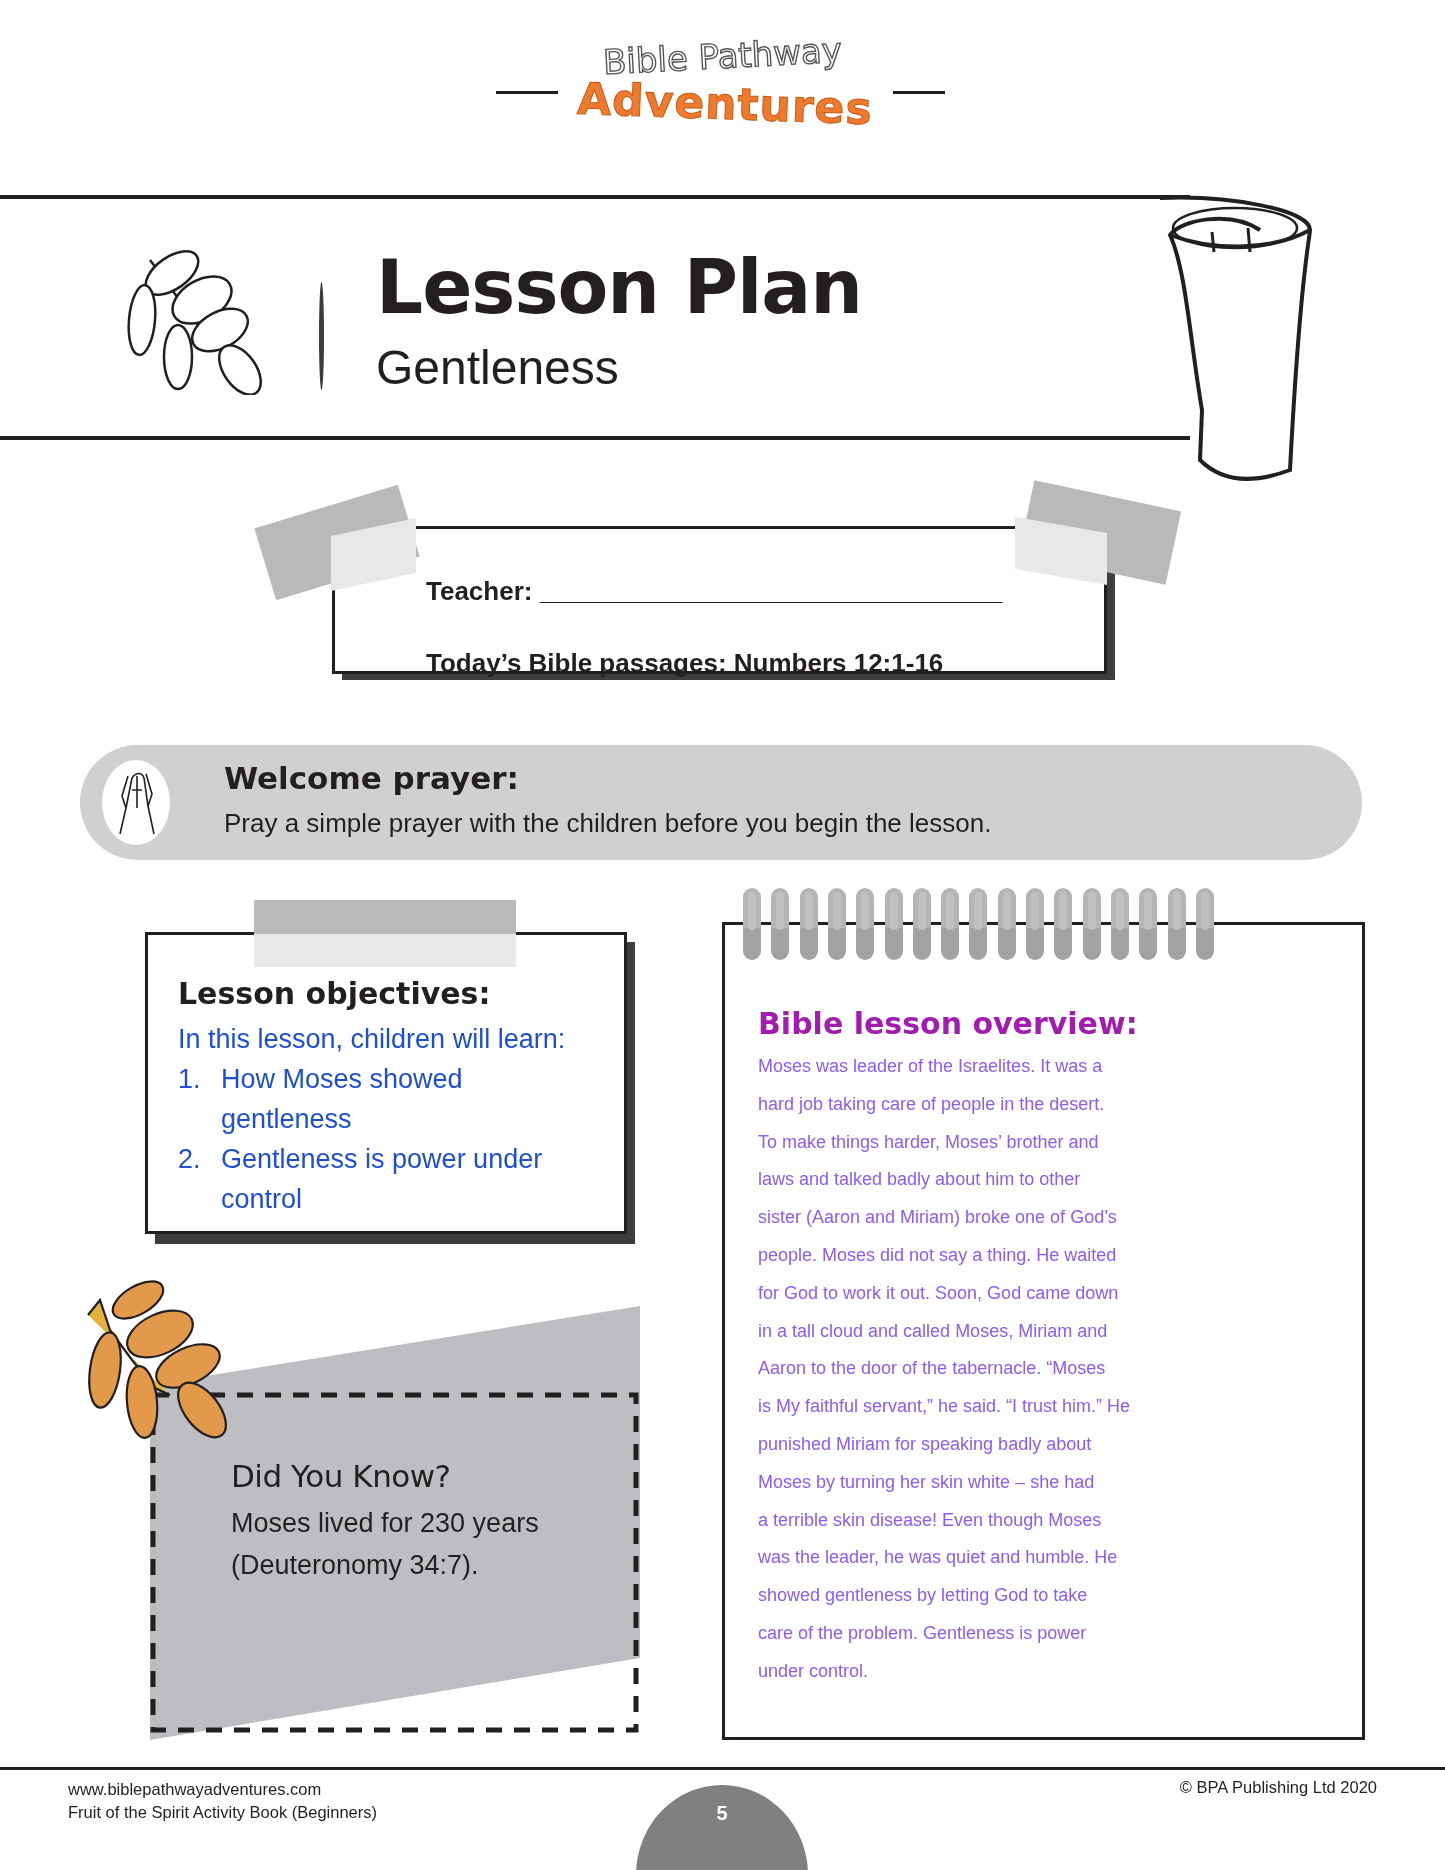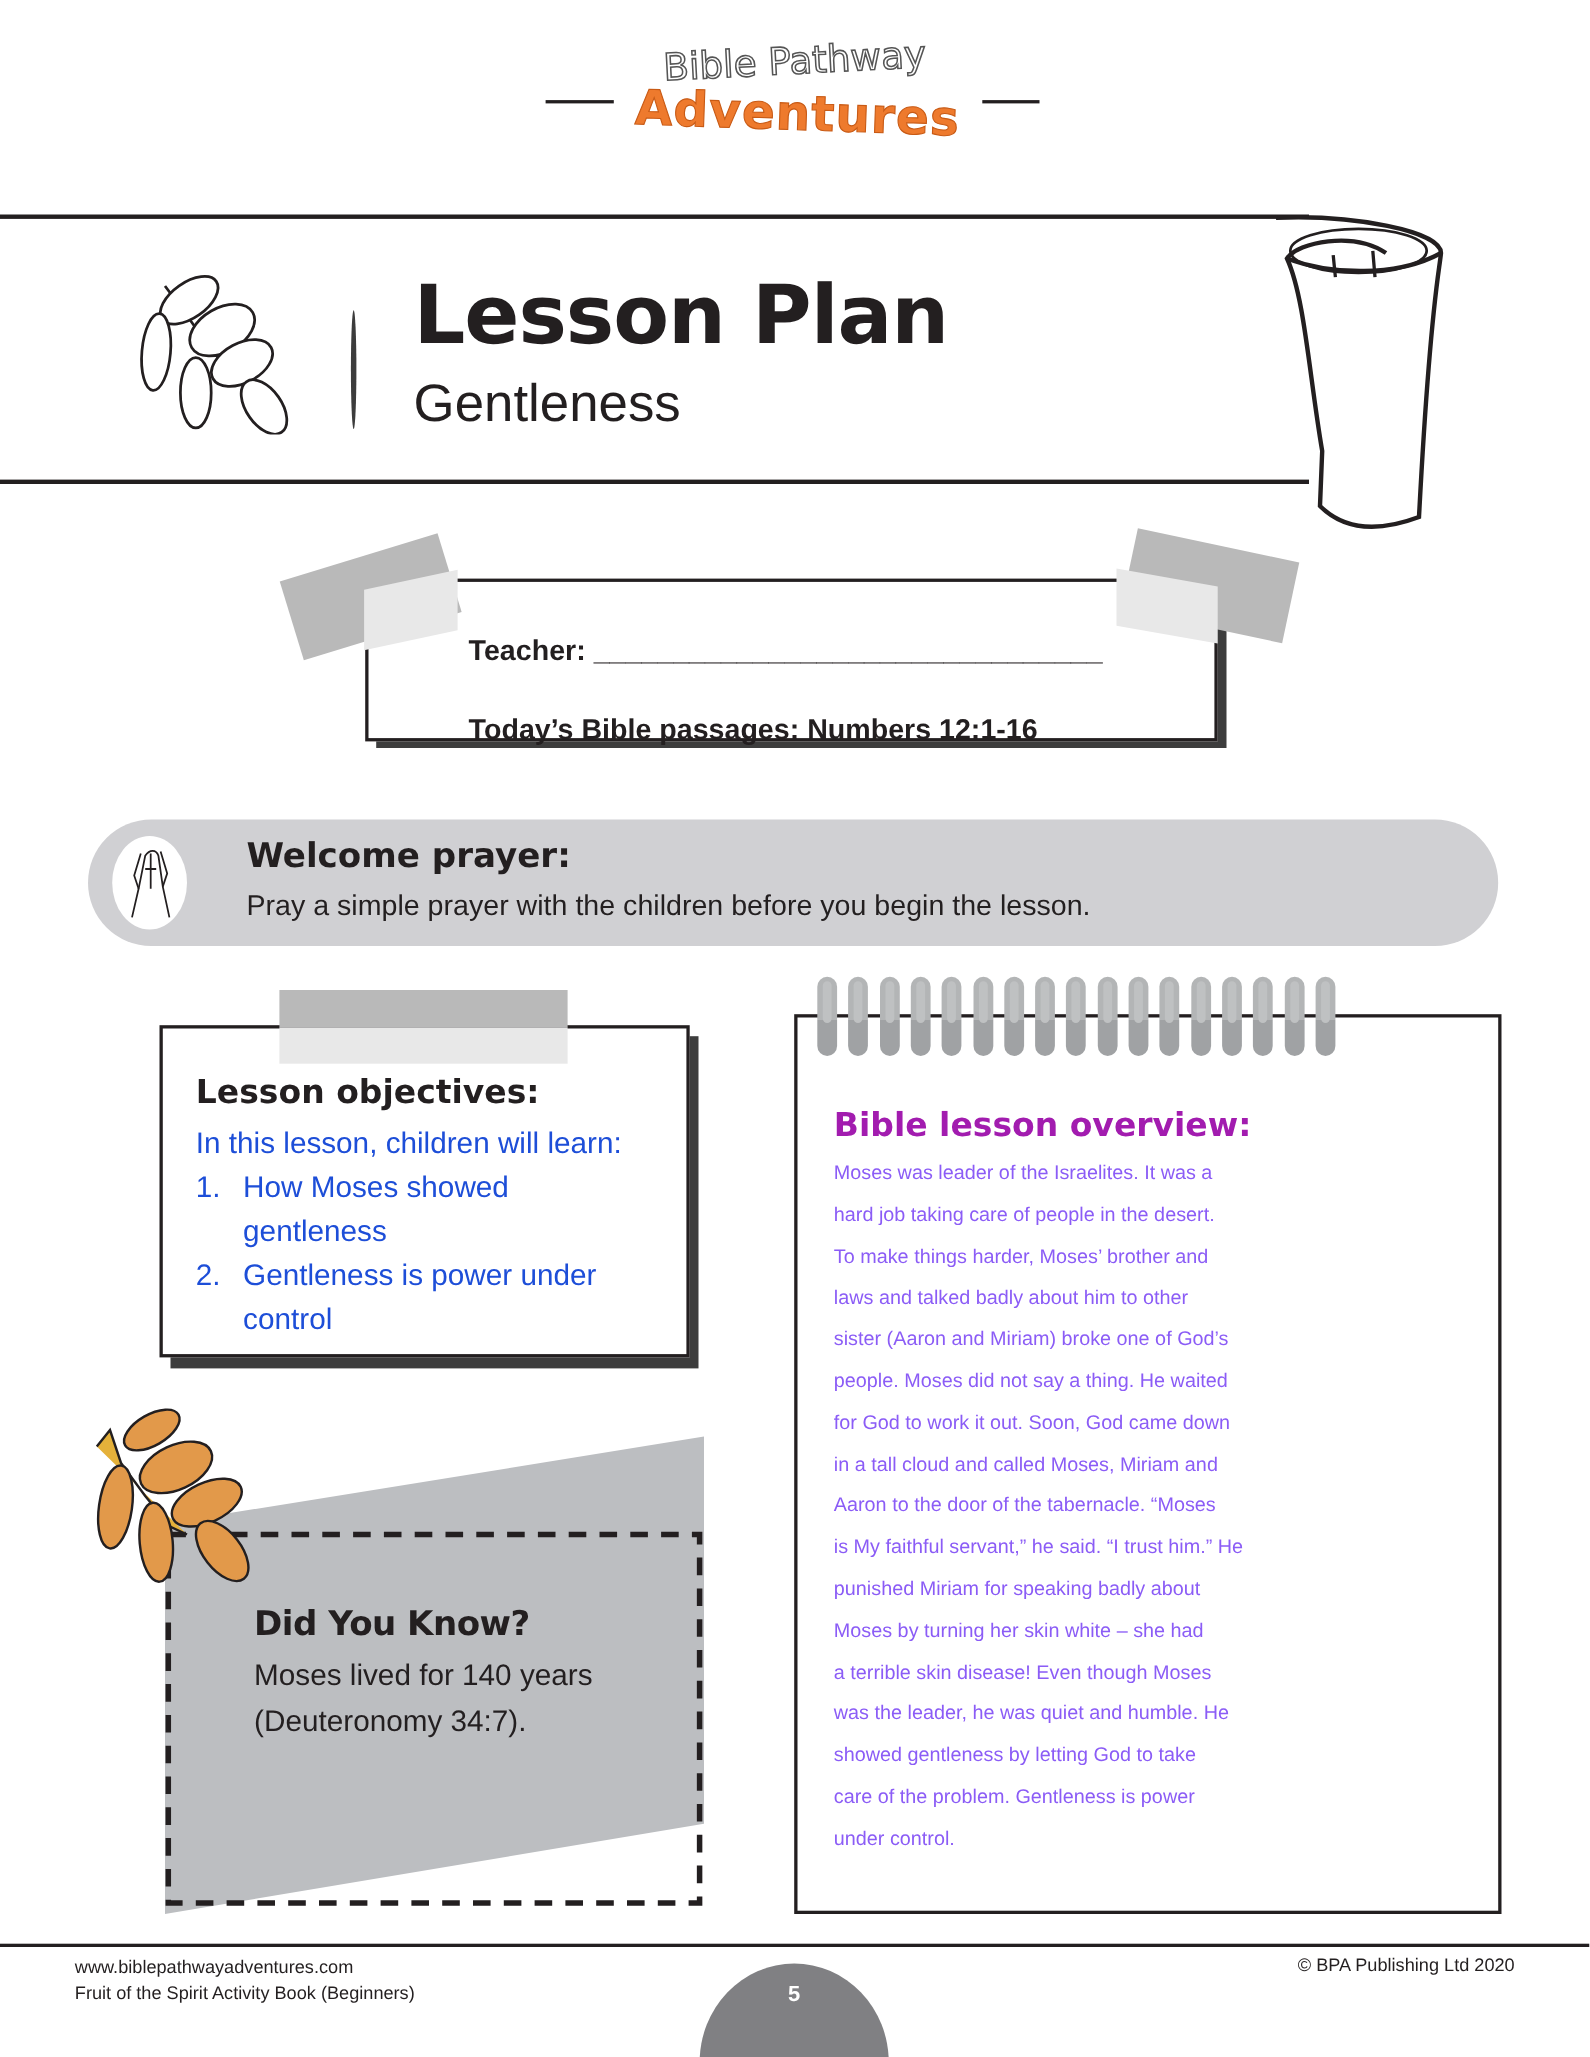--- a/index.html
+++ b/index.html
@@ -41,21 +41,21 @@
       font-weight: bold; font-size: 31px; color: #231f20; }
     .prayer-text { position: absolute; left: 224px; top: 808px; font-size: 26px; color: #231f20; }
 
     
     .obj-title { position: absolute; left: 178px; top: 976px; font-family: "DejaVu Sans", sans-serif;
       font-weight: bold; font-size: 30px; color: #231f20; }
     .obj-text { position: absolute; font-size: 27px; color: #1d4ed8; line-height: 40px; }
 
     
     .dyk-title { position: absolute; left: 231px; top: 1458px; font-family: "DejaVu Sans", sans-serif;
-      font-weight: bold; font-size: 31px; color: #231f20; letter-spacing: -0.5px; }
+      font-weight: normal; font-size: 31px; color: #231f20; letter-spacing: -0.5px; }
     .dyk-text { position: absolute; left: 231px; top: 1502px; font-size: 27px; color: #231f20; line-height: 42px; }
 
     
     .notebook { position: absolute; left: 722px; top: 922px; width: 643px; height: 818px;
       border: 3px solid #231f20; background: #fff; }
     .ring { position: absolute; top: 888px; width: 18px; height: 72px; border-radius: 9px;
       background: linear-gradient(#b3b5b6 0 55%, #a0a2a4 55% 100%); }
     .ring::after { content: ""; position: absolute; left: 5px; top: 4px; width: 8px; height: 38px;
       background: #bfc1c2; border-radius: 4px; }
     .ov-title { position: absolute; left: 758px; top: 1006px; font-family: "DejaVu Sans", sans-serif;
@@ -152,21 +152,21 @@
     <ellipse cx="68" cy="30" rx="14" ry="28" transform="rotate(60 68 30)" fill="#e2994a"></ellipse>
     <ellipse cx="90" cy="64" rx="20" ry="35" transform="rotate(65 90 64)" fill="#e2994a"></ellipse>
     <ellipse cx="118" cy="96" rx="18" ry="34" transform="rotate(65 118 96)" fill="#e2994a"></ellipse>
     <ellipse cx="35" cy="100" rx="15" ry="38" transform="rotate(8 35 100)" fill="#e2994a"></ellipse>
     <ellipse cx="72" cy="132" rx="15" ry="36" transform="rotate(-5 72 132)" fill="#e2994a"></ellipse>
     <ellipse cx="132" cy="140" rx="17" ry="32" transform="rotate(-38 132 140)" fill="#e2994a"></ellipse>
   </g>
 </svg>
 <div class="dyk-title">Did You Know?</div>
 <div class="dyk-text">
-  <div>Moses lived for 140 years</div>
+  <div>Moses lived for 230 years</div>
   <div>(Deuteronomy 34:7).</div>
 </div>
 
 <div class="notebook"></div>
 <div id="rings">
     <div class="ring" style="left: 743px;"></div>
     <div class="ring" style="left: 771.3px;"></div>
     <div class="ring" style="left: 799.6px;"></div>
     <div class="ring" style="left: 827.9px;"></div>
     <div class="ring" style="left: 856.2px;"></div>

